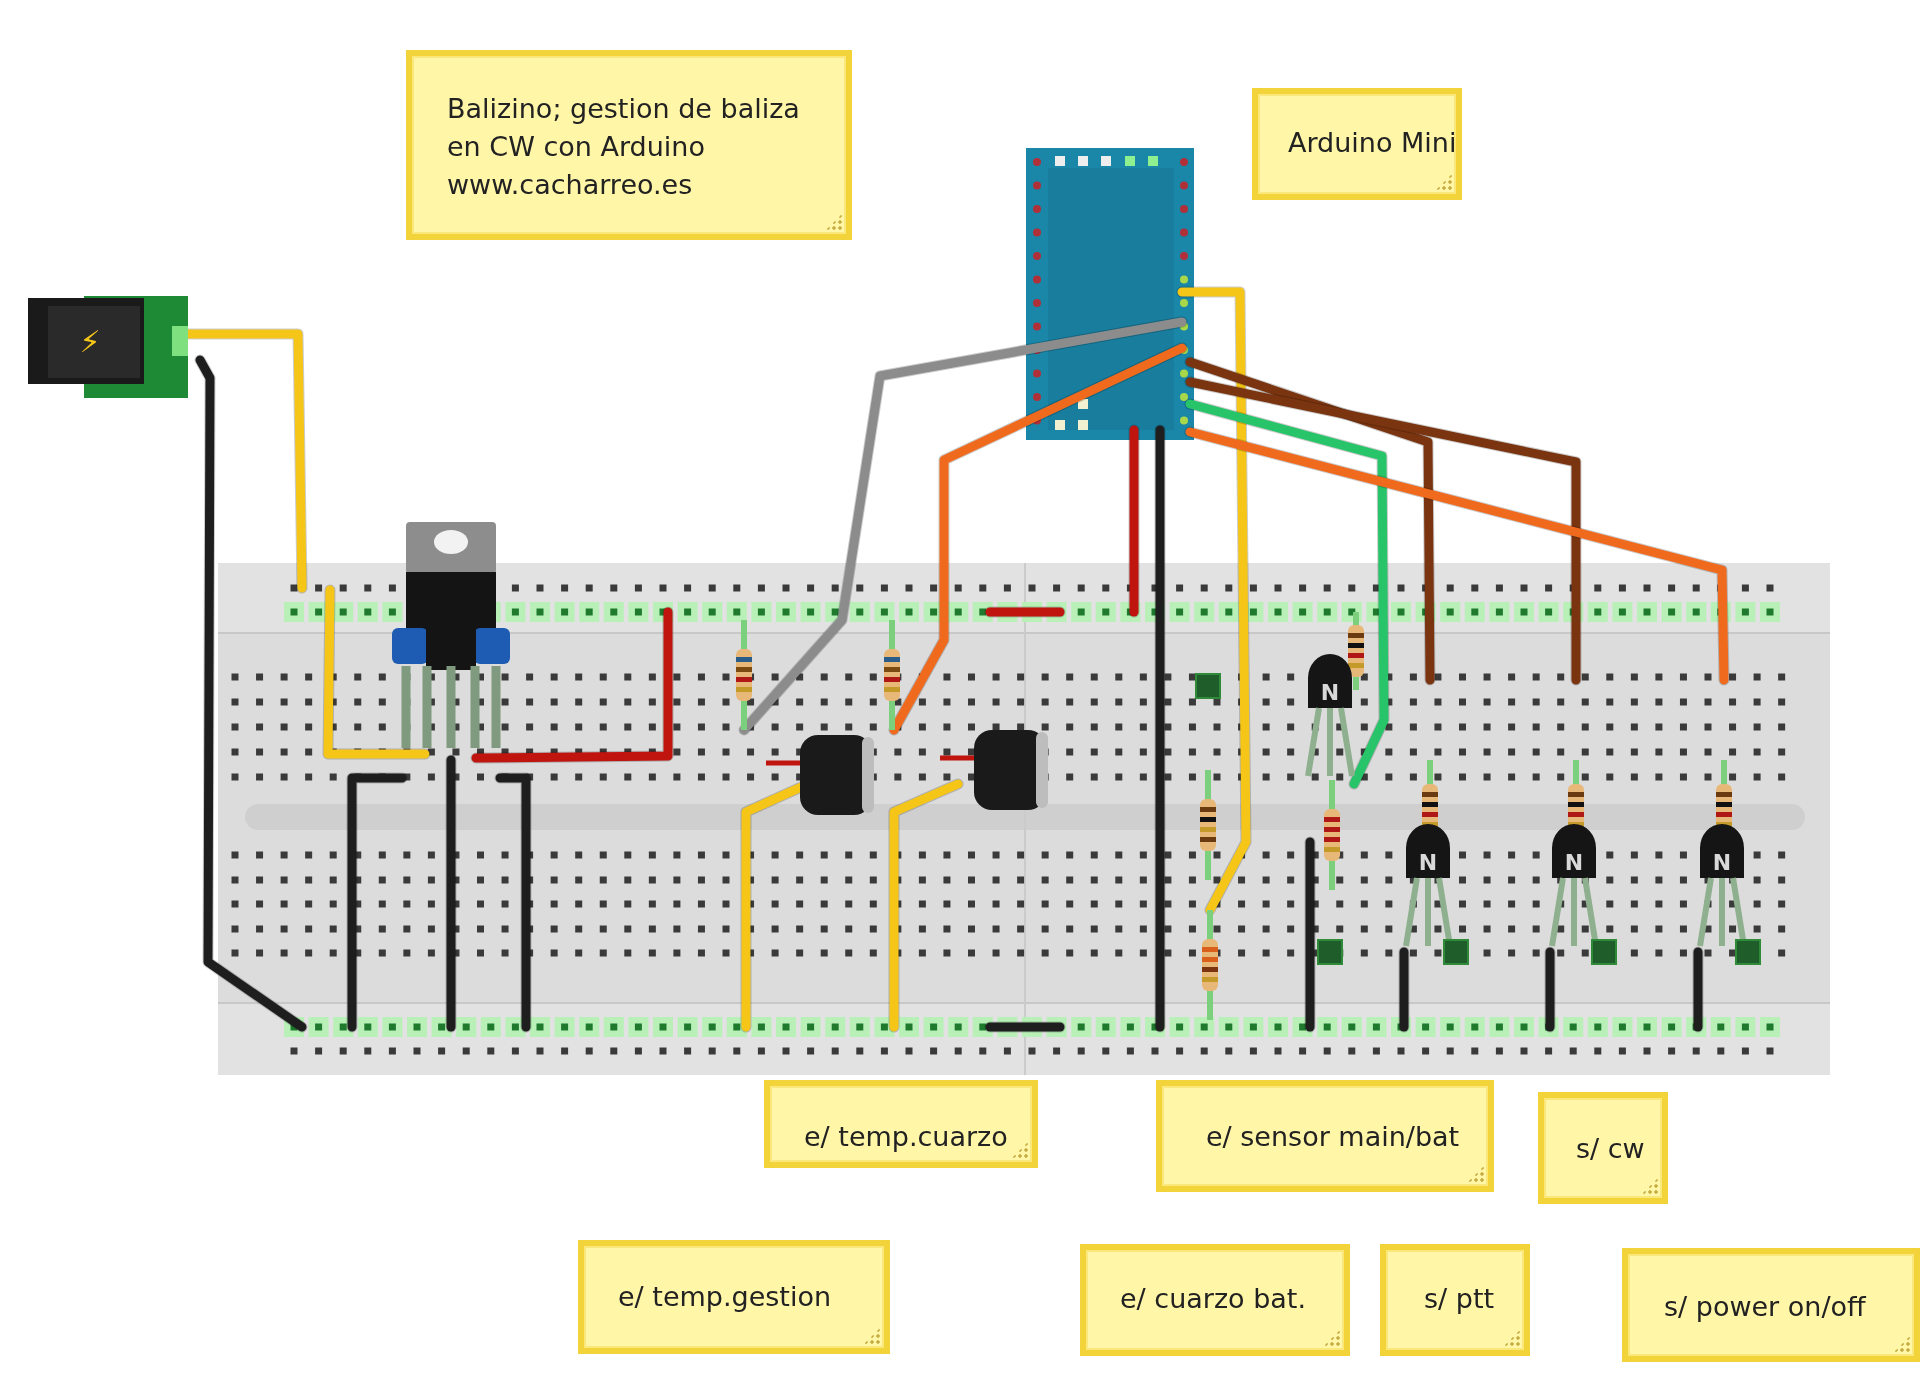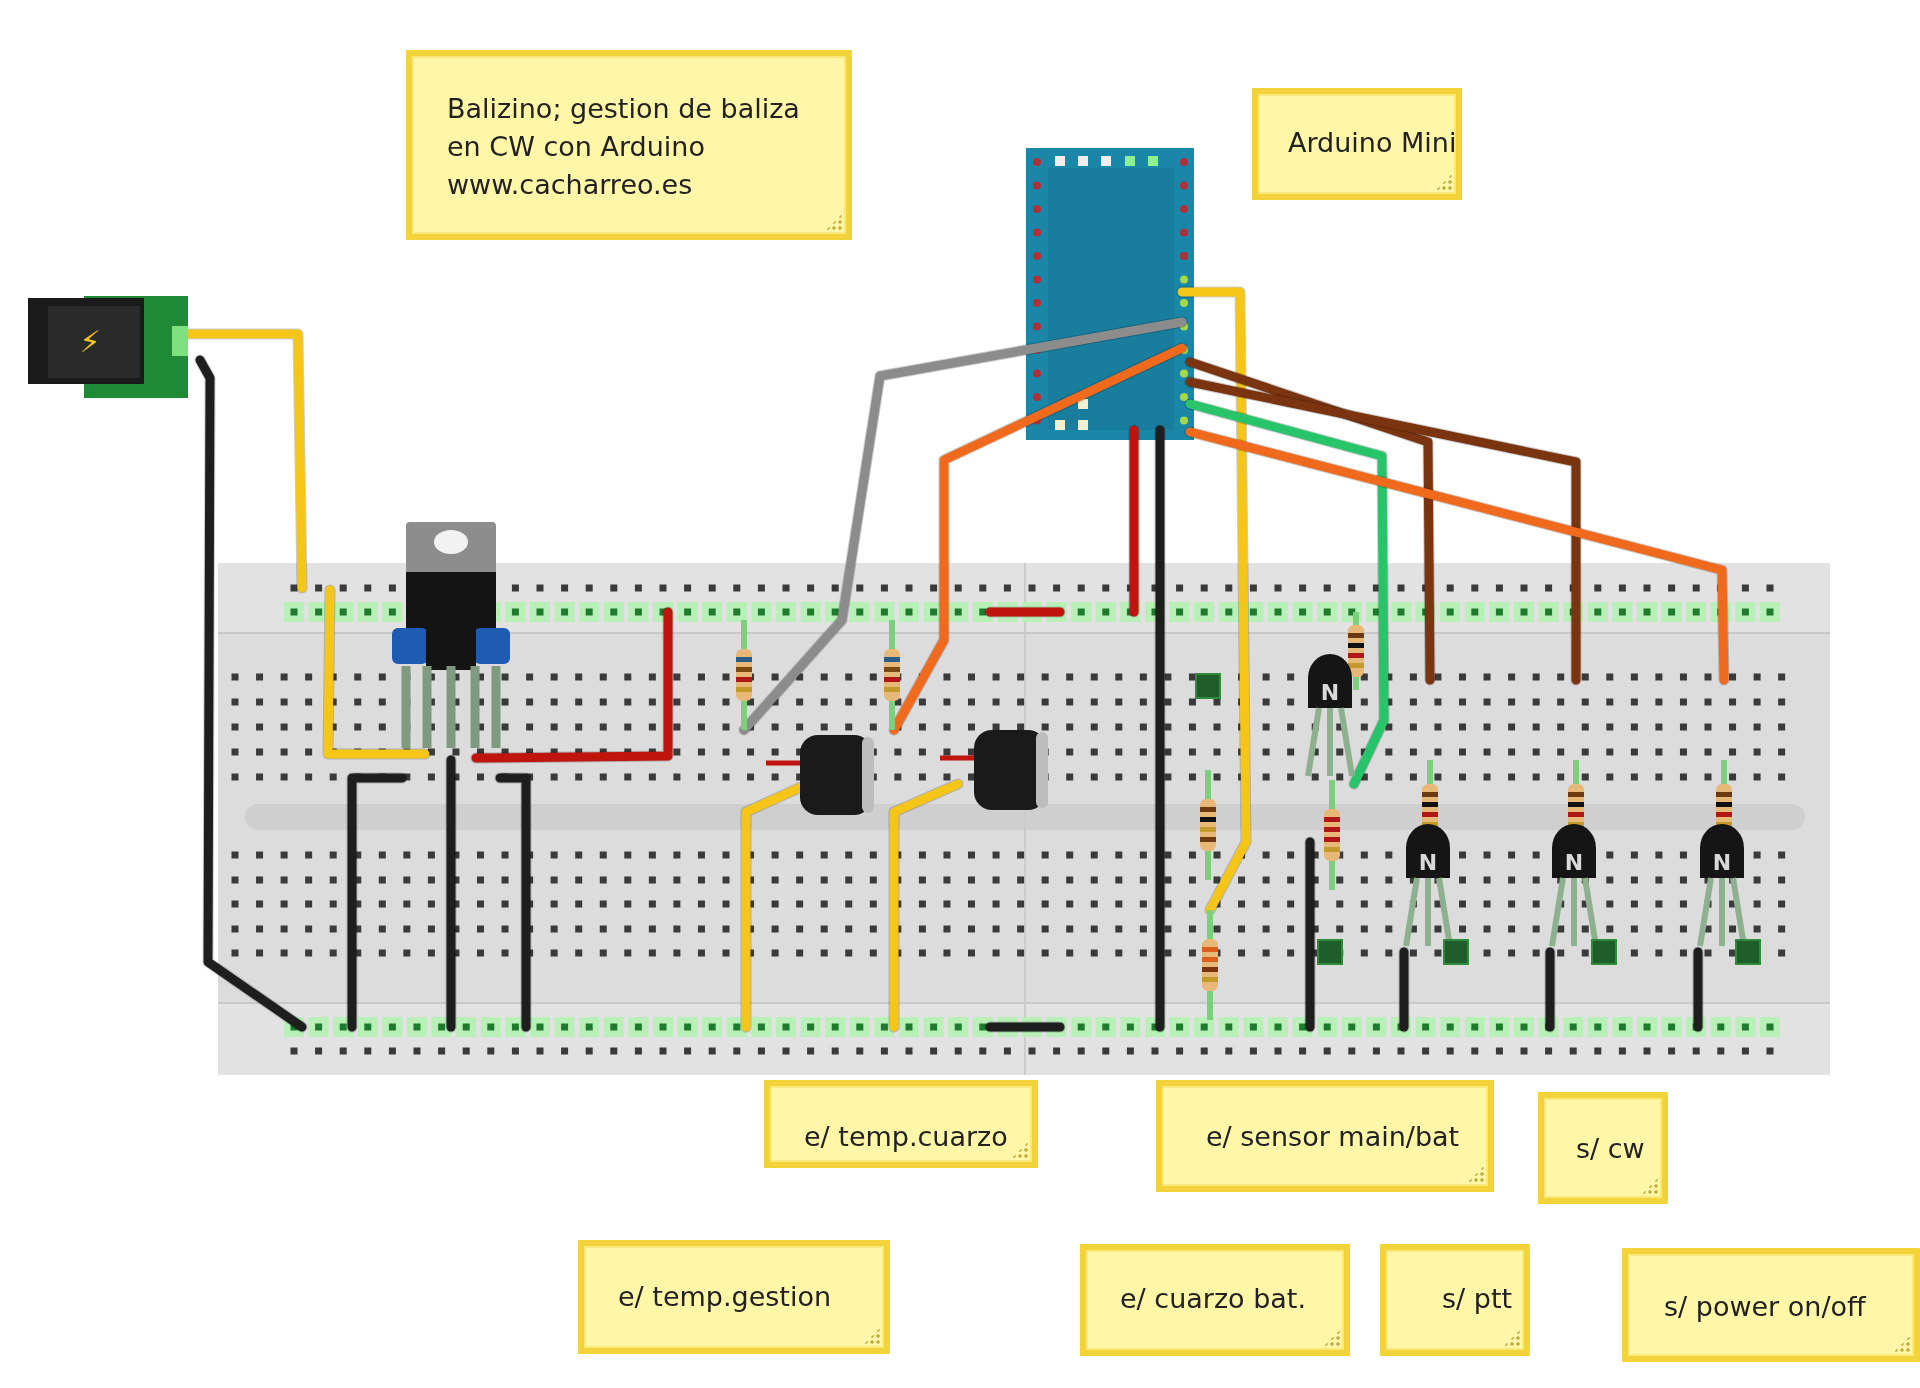--- a/index.html
+++ b/index.html
@@ -1273,20 +1273,20 @@
   <div class="txt" style="left:34px;top:32px;">e/ temp.gestion</div>
   <div class="grip"></div>
 </div>
 
 <div class="note" style="left:1080px;top:1244px;width:270px;height:112px;">
   <div class="txt" style="left:34px;top:30px;">e/ cuarzo bat.</div>
   <div class="grip"></div>
 </div>
 
 <div class="note" style="left:1380px;top:1244px;width:150px;height:112px;">
-  <div class="txt" style="left:38px;top:30px;margin-left:18px;">s/ ptt</div>
+  <div class="txt" style="left:38px;top:30px;">s/ ptt</div>
   <div class="grip"></div>
 </div>
 
 <div class="note" style="left:1622px;top:1248px;width:298px;height:114px;">
   <div class="txt" style="left:36px;top:34px;">s/ power on/off</div>
   <div class="grip"></div>
 </div>
 
 </body></html>

